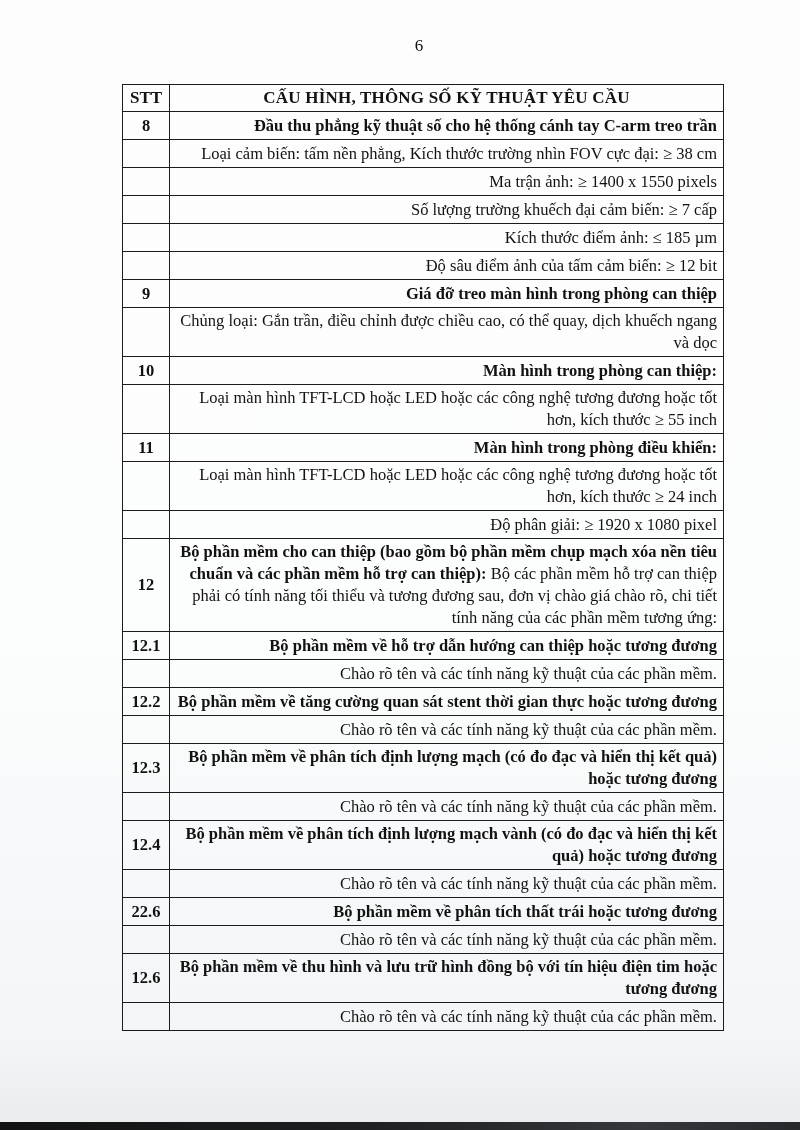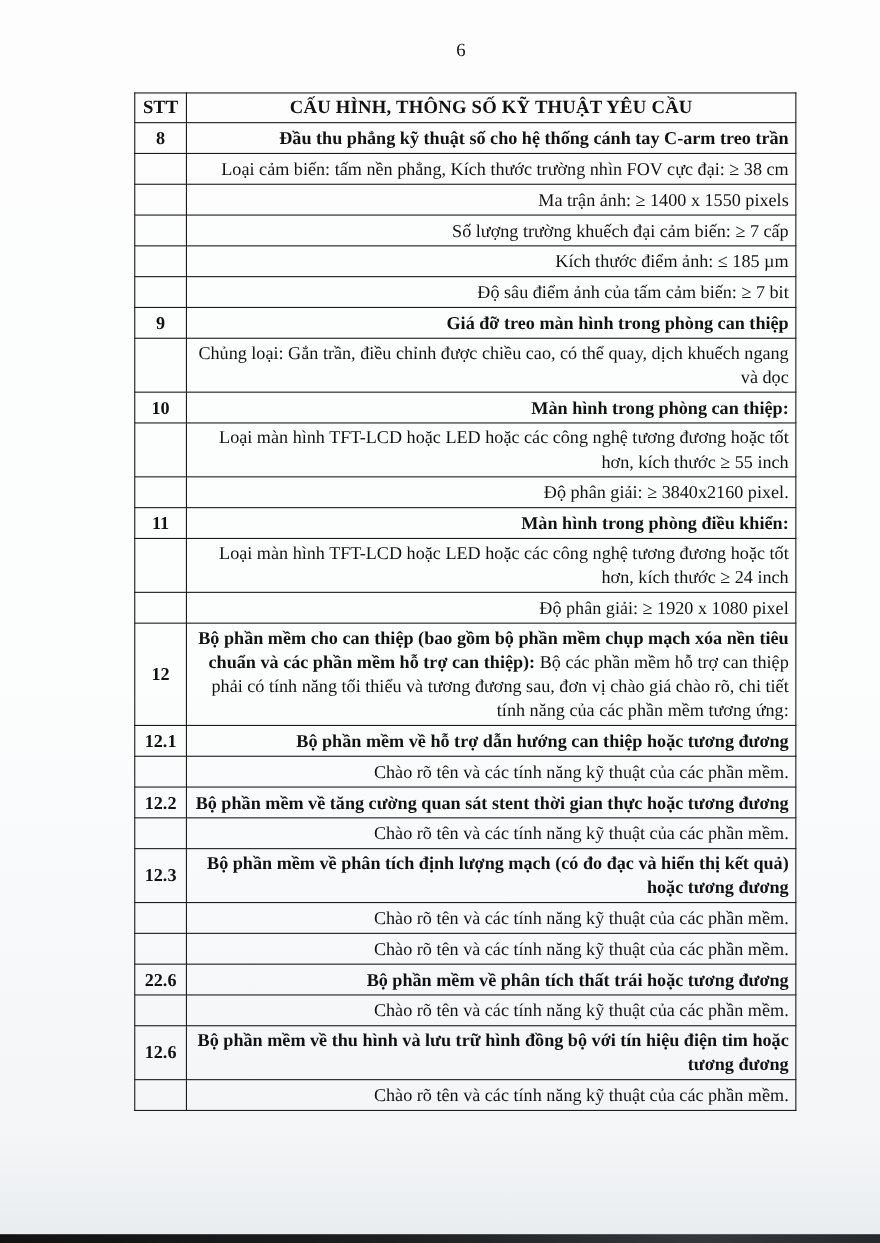--- a/index.html
+++ b/index.html
@@ -92,41 +92,37 @@
         <tr>
           <td class="stt"></td>
           <td class="spec">Số lượng trường khuếch đại cảm biến: ≥ 7 cấp</td>
         </tr>
         <tr>
           <td class="stt"></td>
           <td class="spec">Kích thước điểm ảnh: ≤ 185 µm</td>
         </tr>
         <tr>
           <td class="stt"></td>
-          <td class="spec">Độ sâu điểm ảnh của tấm cảm biến: ≥ 7 bit</td>
+          <td class="spec">Độ sâu điểm ảnh của tấm cảm biến: ≥ 12 bit</td>
         </tr>
         <tr>
           <td class="stt">9</td>
           <td class="spec bold">Giá đỡ treo màn hình trong phòng can thiệp</td>
         </tr>
         <tr>
           <td class="stt"></td>
           <td class="spec">Chủng loại: Gắn trần, điều chỉnh được chiều cao, có thể quay, dịch khuếch ngang và dọc</td>
         </tr>
         <tr>
           <td class="stt">10</td>
           <td class="spec bold">Màn hình trong phòng can thiệp:</td>
         </tr>
         <tr>
           <td class="stt"></td>
           <td class="spec">Loại màn hình TFT-LCD hoặc LED hoặc các công nghệ tương đương hoặc tốt hơn, kích thước ≥ 55 inch</td>
-        </tr>
-        <tr>
-          <td class="stt"></td>
-          <td class="spec">Độ phân giải: ≥ 3840x2160 pixel.</td>
         </tr>
         <tr>
           <td class="stt">11</td>
           <td class="spec bold">Màn hình trong phòng điều khiển:</td>
         </tr>
         <tr>
           <td class="stt"></td>
           <td class="spec">Loại màn hình TFT-LCD hoặc LED hoặc các công nghệ tương đương hoặc tốt hơn, kích thước ≥ 24 inch</td>
         </tr>
         <tr>
@@ -155,20 +151,24 @@
         </tr>
         <tr>
           <td class="stt">12.3</td>
           <td class="spec bold">Bộ phần mềm về phân tích định lượng mạch (có đo đạc và hiển thị kết quả) hoặc tương đương</td>
         </tr>
         <tr>
           <td class="stt"></td>
           <td class="spec">Chào rõ tên và các tính năng kỹ thuật của các phần mềm.</td>
         </tr>
         <tr>
+          <td class="stt">12.4</td>
+          <td class="spec bold">Bộ phần mềm về phân tích định lượng mạch vành (có đo đạc và hiển thị kết quả) hoặc tương đương</td>
+        </tr>
+        <tr>
           <td class="stt"></td>
           <td class="spec">Chào rõ tên và các tính năng kỹ thuật của các phần mềm.</td>
         </tr>
         <tr>
           <td class="stt">22.6</td>
           <td class="spec bold">Bộ phần mềm về phân tích thất trái hoặc tương đương</td>
         </tr>
         <tr>
           <td class="stt"></td>
           <td class="spec">Chào rõ tên và các tính năng kỹ thuật của các phần mềm.</td>

